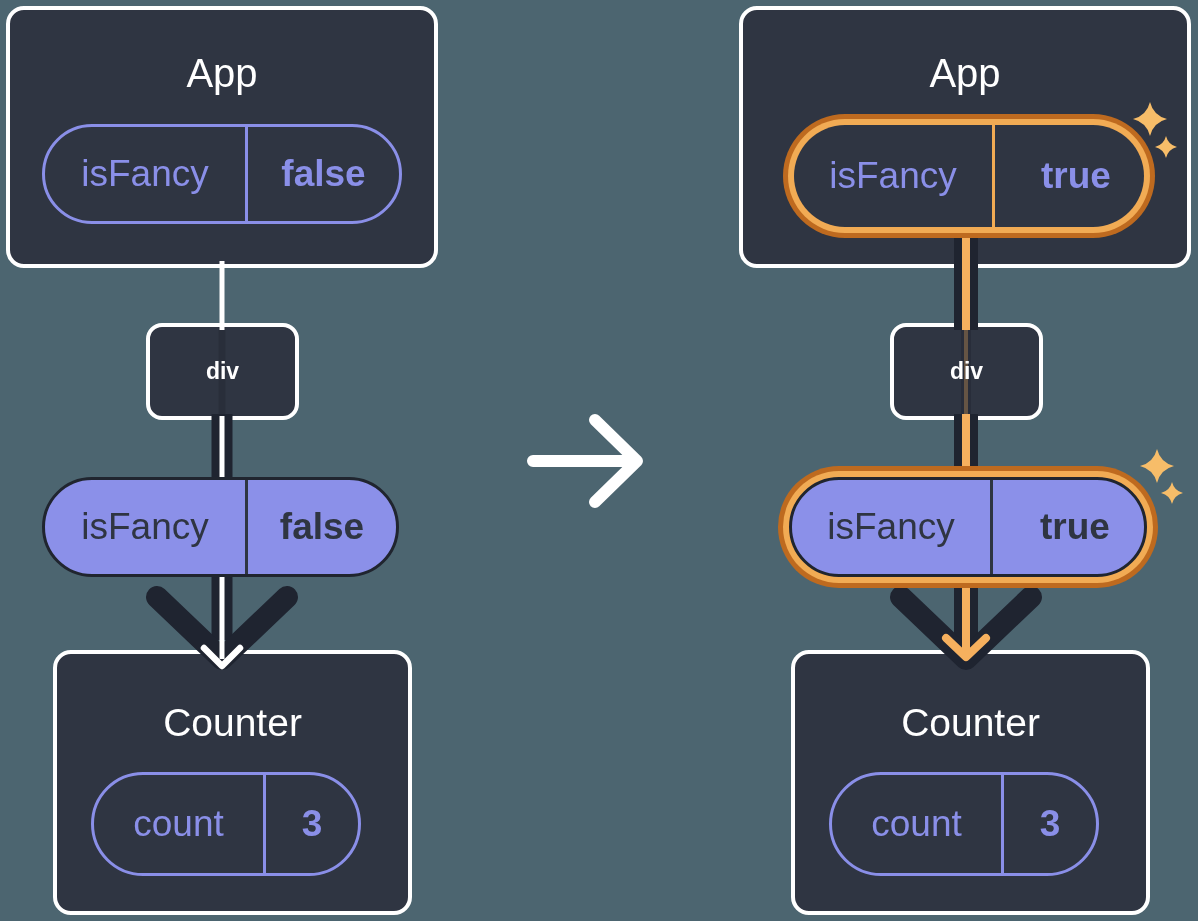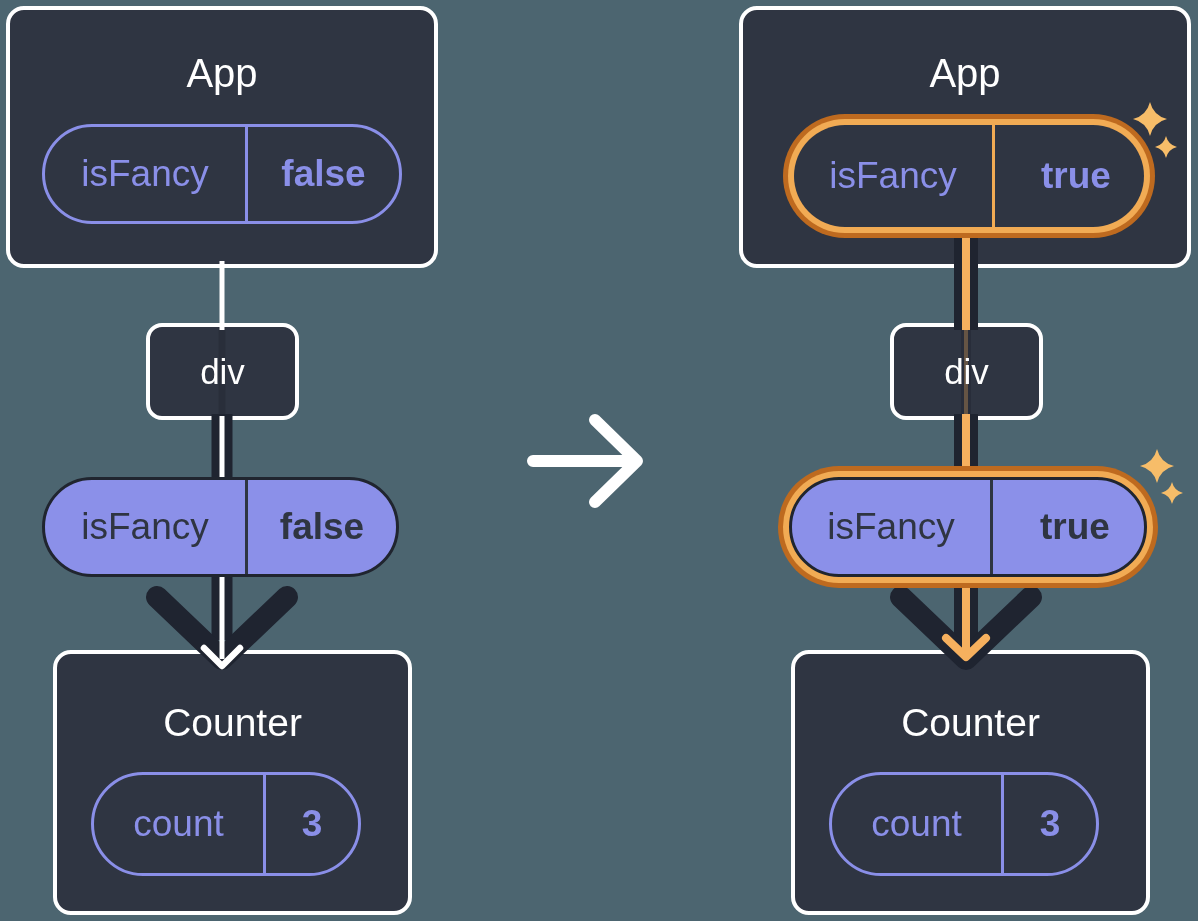--- a/index.html
+++ b/index.html
@@ -8,21 +8,21 @@
     background:#4C6570;
     font-family:"Liberation Sans", sans-serif;
   }
   
   .box{position:absolute;background:#2F3542;border:4px solid #FFFFFF;border-radius:18px;box-sizing:border-box;}
   .box.small{border-radius:16px;}
   svg.connectors{position:absolute;left:0;top:0;pointer-events:none;}
   .content{position:absolute;left:0;top:0;width:100%;height:100%;}
   .title{position:absolute;display:flex;align-items:center;justify-content:center;color:#FFFFFF;font-weight:500;}
   .t-app{font-size:40px;}
-  .t-div{font-size:35px;font-weight:400;}
+  .t-div{font-size:23px;font-weight:700;}
   .t-counter{font-size:39px;}
   .pill{position:absolute;display:flex;border-radius:999px;box-sizing:border-box;overflow:hidden;font-size:37px;}
   .pill .cell{display:flex;align-items:center;justify-content:center;box-sizing:border-box;}
   .pill .divider{flex:0 0 3px;}
   .pill .cell.name{flex:0 0 200px;}
   .pill .cell.value{flex:1 1 auto;font-weight:bold;}
   .pill.outline{border:3px solid #8A8FE8;color:#8A8FE8;}
   .pill.outline .divider{background:#8A8FE8;}
   .pill.filled{background:#8B90E9;border:3px solid #20252F;color:#2F3542;}
   .pill.filled .divider{background:#2F3542;}

